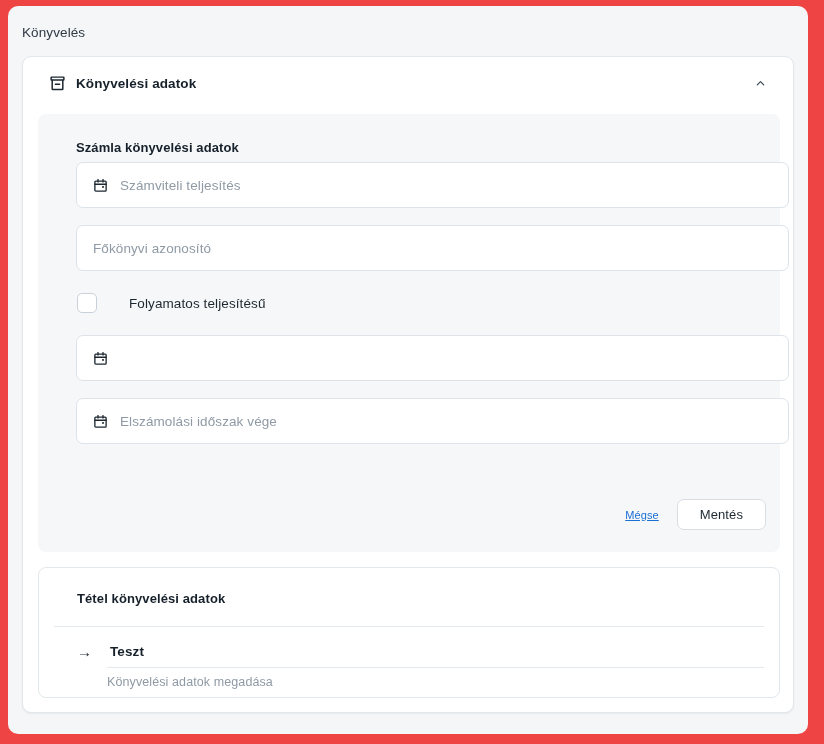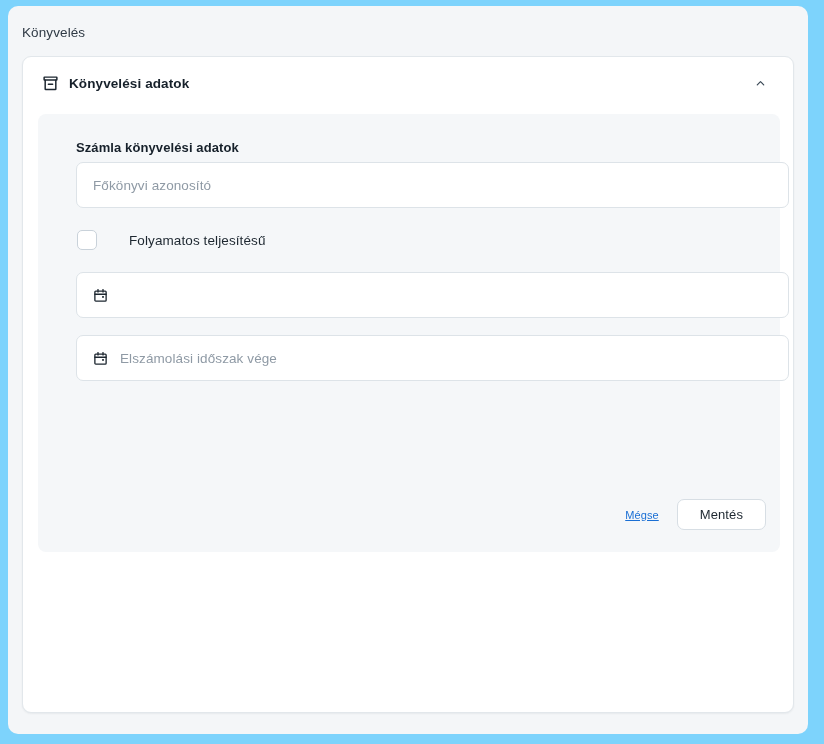--- a/index.html
+++ b/index.html
@@ -8,21 +8,21 @@
     padding: 0;
     width: 824px;
     height: 744px;
     background: #ffffff;
     font-family: "Liberation Sans", sans-serif;
   }
 
   .page {
     width: 824px;
     height: 744px;
-    background: #7dd3fc;
+    background: #ef4444;
     position: relative;
     overflow: hidden;
   }
 
   
   .outer-surface {
     position: absolute;
     left: 8px;
     top: 6px;
     width: 800px;
@@ -56,21 +56,21 @@
 
   
   .card-header {
     position: absolute;
     left: 0;
     top: 0;
     width: 100%;
     height: 53px;
     display: flex;
     align-items: center;
-    padding: 0 22px 0 19px;
+    padding: 0 22px 0 26px;
   }
   .card-header-left {
     display: flex;
     align-items: center;
     gap: 10px;
     flex: 1;
   }
   .archive-icon {
     width: 17px;
     height: 17px;
@@ -297,20 +297,30 @@
           <polyline points="5 15 12 8 19 15"></polyline>
         </svg>
       </button>
     </div>
 
     <div class="form-panel">
       <div class="form-panel-title">Számla könyvelési adatok</div>
 
       <div class="fields">
 
+        <div class="field field-date">
+          <svg class="cal-icon" viewBox="0 0 24 24" fill="none" stroke="currentColor" stroke-width="2.1" stroke-linecap="round" stroke-linejoin="round">
+            <rect x="3" y="5" width="18" height="16" rx="1.4"></rect>
+            <line x1="3" y1="10" x2="21" y2="10"></line>
+            <line x1="8" y1="2.5" x2="8" y2="6.5"></line>
+            <line x1="16" y1="2.5" x2="16" y2="6.5"></line>
+            <rect x="14.5" y="13" width="3" height="2.6" fill="currentColor" stroke="none"></rect>
+          </svg>
+          <span class="field-placeholder">Számviteli teljesítés</span>
+        </div>
 
 
         <div class="field">
           <span class="field-placeholder">Főkönyvi azonosító</span>
         </div>
 
         <div class="checkbox-row">
           <span class="checkbox-box"></span>
           <span class="checkbox-label">Folyamatos teljesítésű</span>
         </div>
@@ -337,15 +347,27 @@
         </div>
 
       </div>
 
       <div class="actions">
         <a class="link-cancel">Mégse</a>
         <button class="btn-save">Mentés</button>
       </div>
     </div>
 
+    <div class="sub-card">
+      <div class="sub-card-title">Tétel könyvelési adatok</div>
+      <div class="divider-full"></div>
+
+      <div class="item-row">
+        <span class="arrow-icon">→</span>
+        <span class="item-title">Teszt</span>
+      </div>
+
+      <div class="divider-indent"></div>
+      <div class="item-sub">Könyvelési adatok megadása</div>
+    </div>
 
   </div>
 </div>
 
 </body></html>

